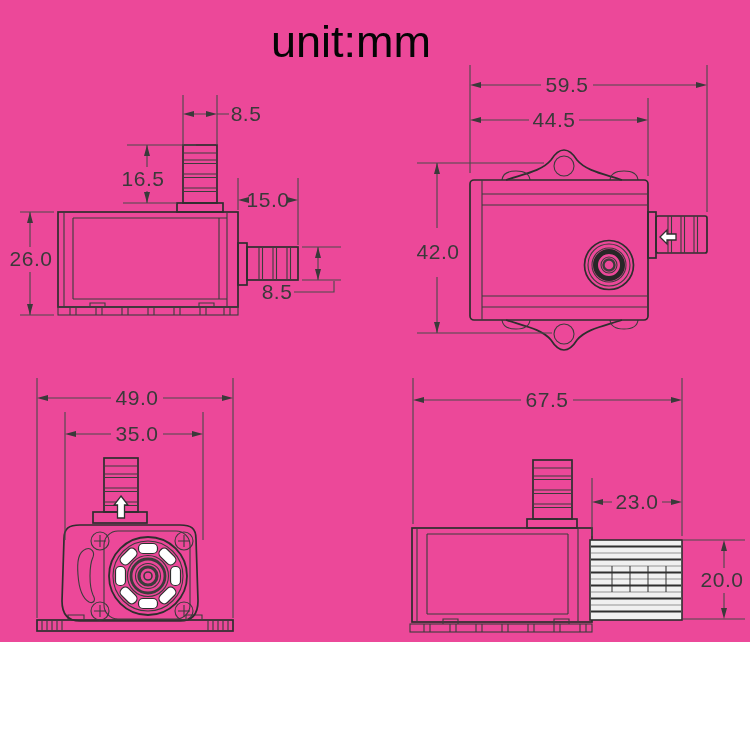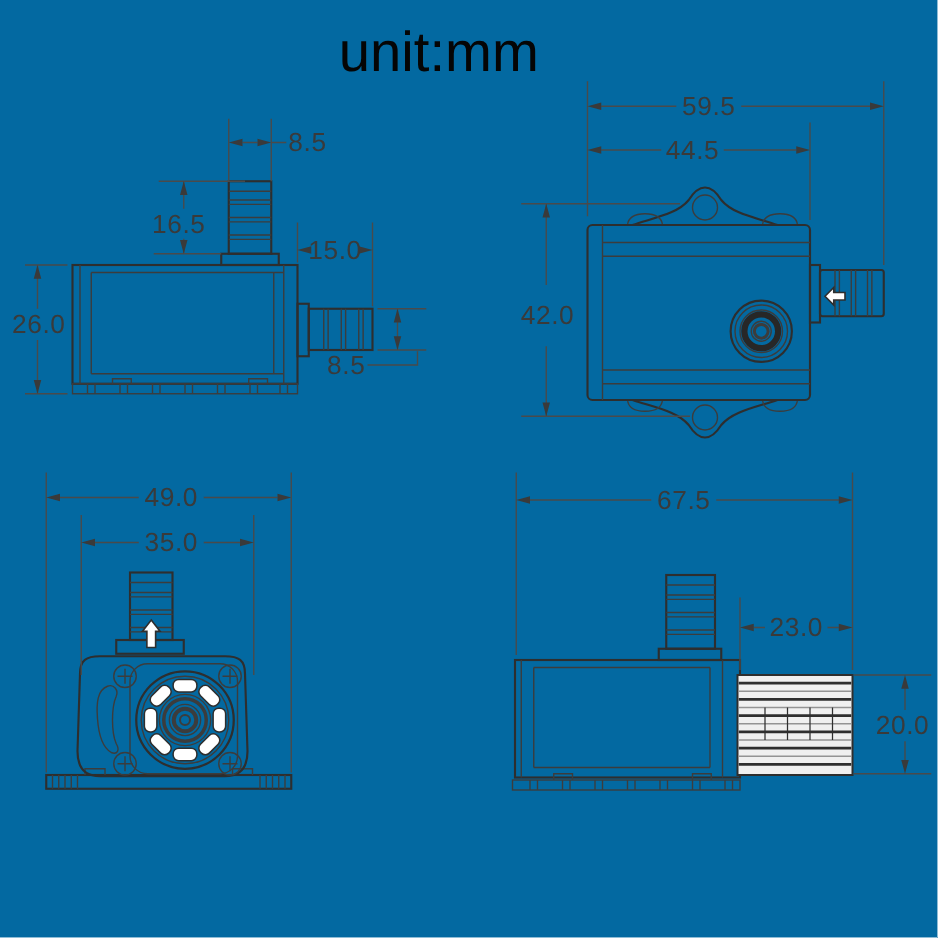--- a/index.html
+++ b/index.html
@@ -1,16 +1,16 @@
 <!DOCTYPE html>
 <html><head>
 <meta charset="utf-8">
 <style>
   html,body{margin:0;padding:0;background:#ffffff;}
-  .stage{width:750px;height:750px;position:relative;background:#0369a1;}
+  .stage{width:750px;height:642px;position:relative;background:#ec4899;}
   svg{display:block;}
   .ol{fill:none;stroke:#2e2e2e;stroke-width:1.7;}
   .dl{fill:none;stroke:#3c3c3c;stroke-width:1.1;}
   .dim{fill:none;stroke:#4a4a4a;stroke-width:1.1;}
   .ah{fill:#3a3a3a;stroke:none;}
   .dt{font-family:"Liberation Sans",sans-serif;font-size:21px;fill:#3a3a3a;text-anchor:middle;letter-spacing:0.5px;}
   .title{font-family:"Liberation Sans",sans-serif;font-size:45px;fill:#050505;text-anchor:middle;}
   .slot{fill:#ffffff;stroke:#2e2e2e;stroke-width:1.2;}
   .thick{fill:none;stroke:#272727;stroke-width:5;}
   .mesh-d{fill:none;stroke:#2f2f2f;stroke-width:2.2;}

